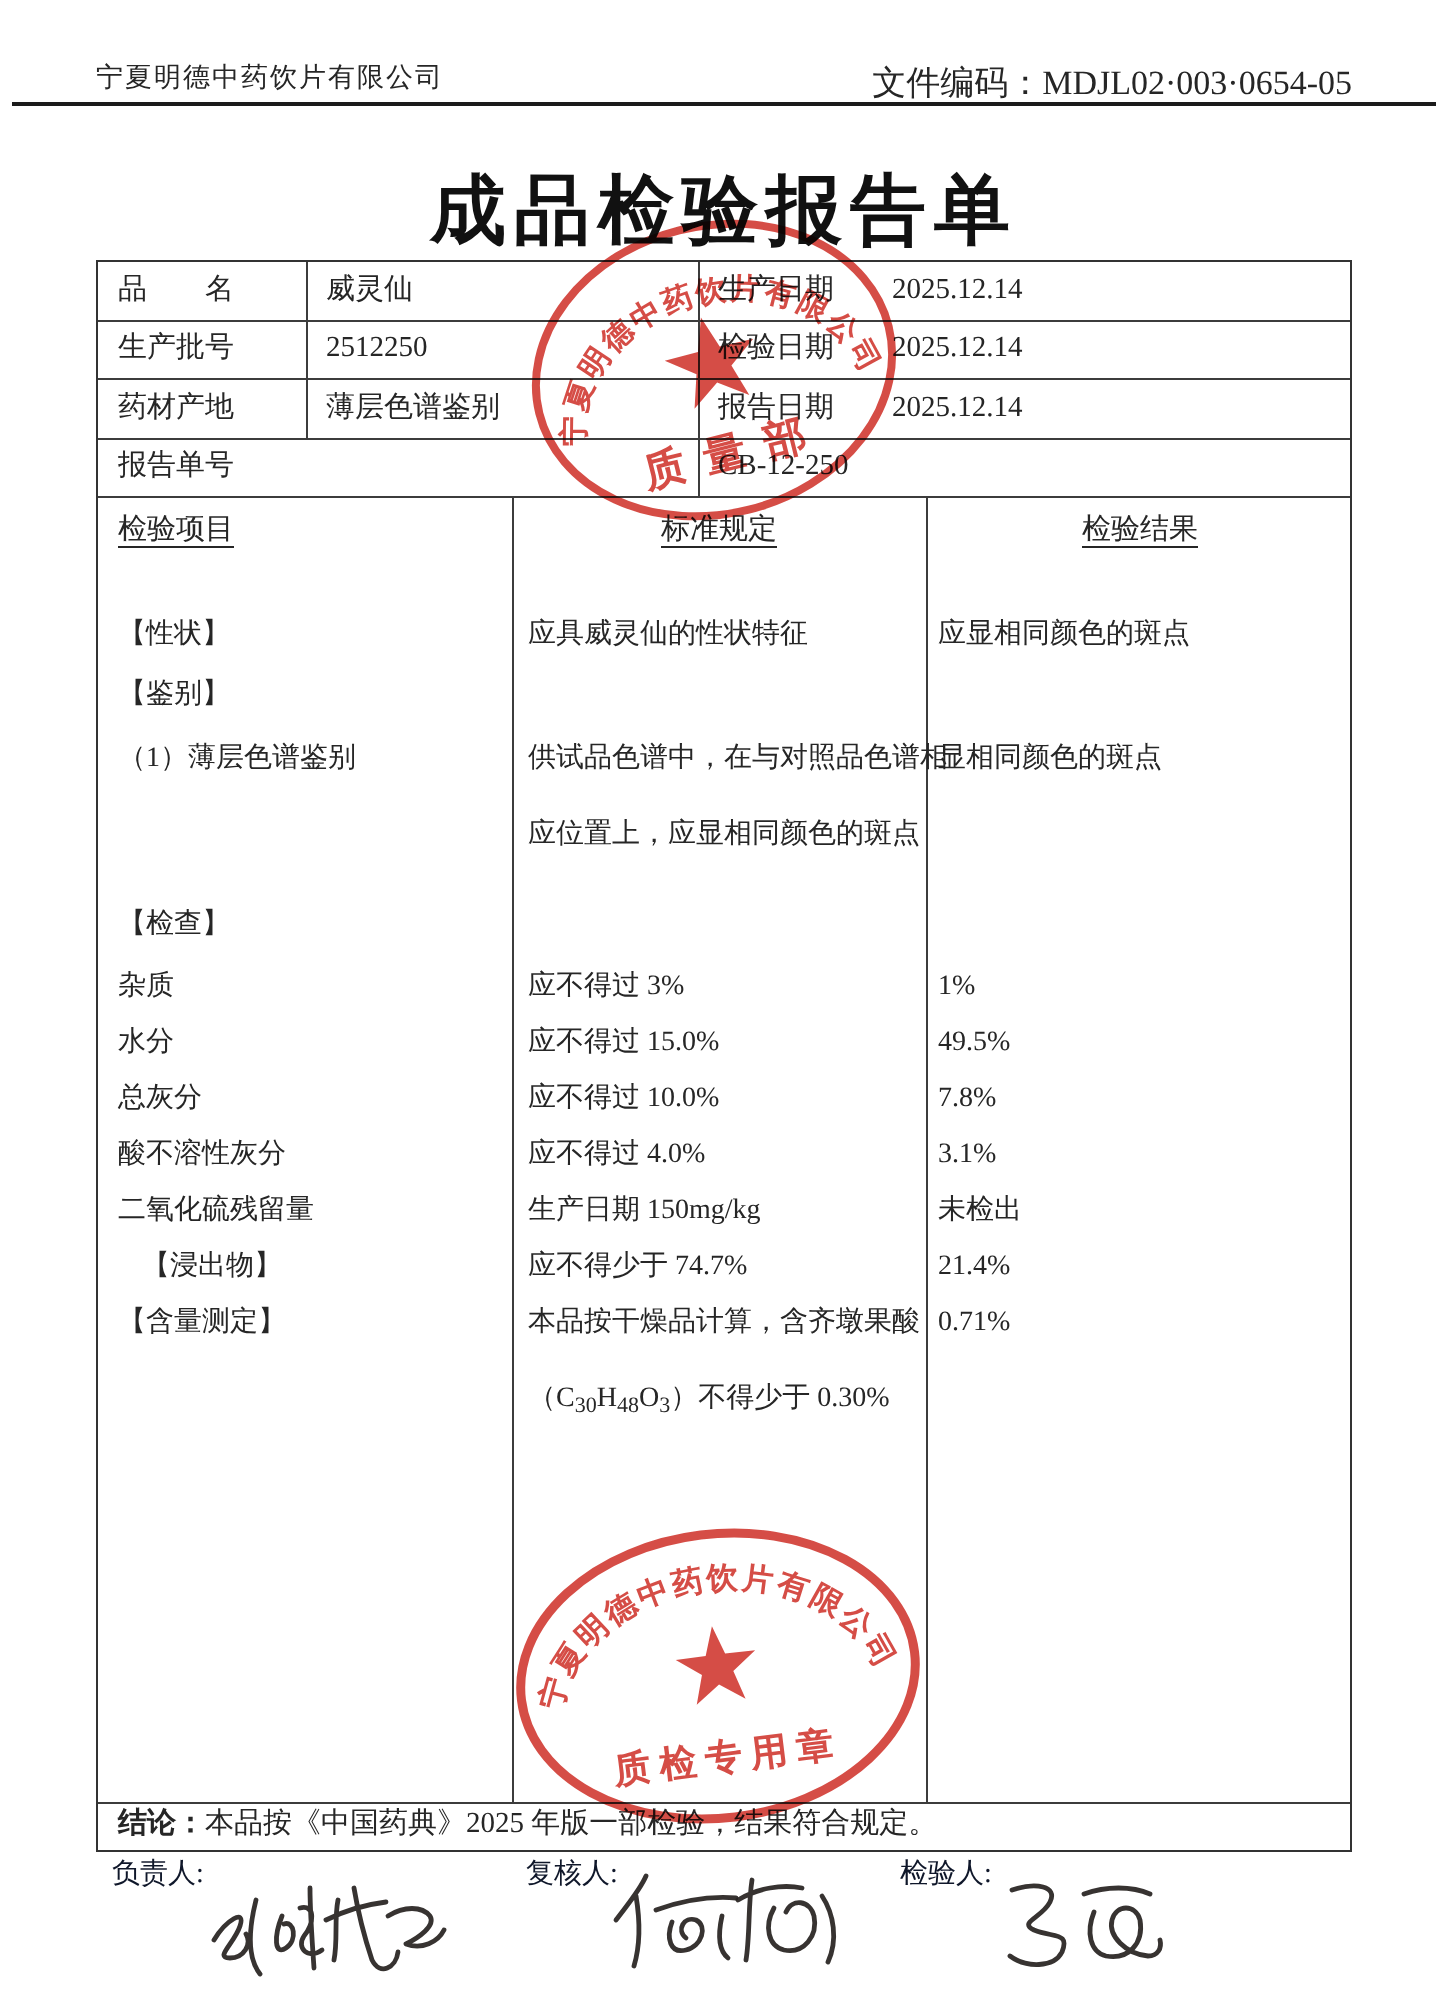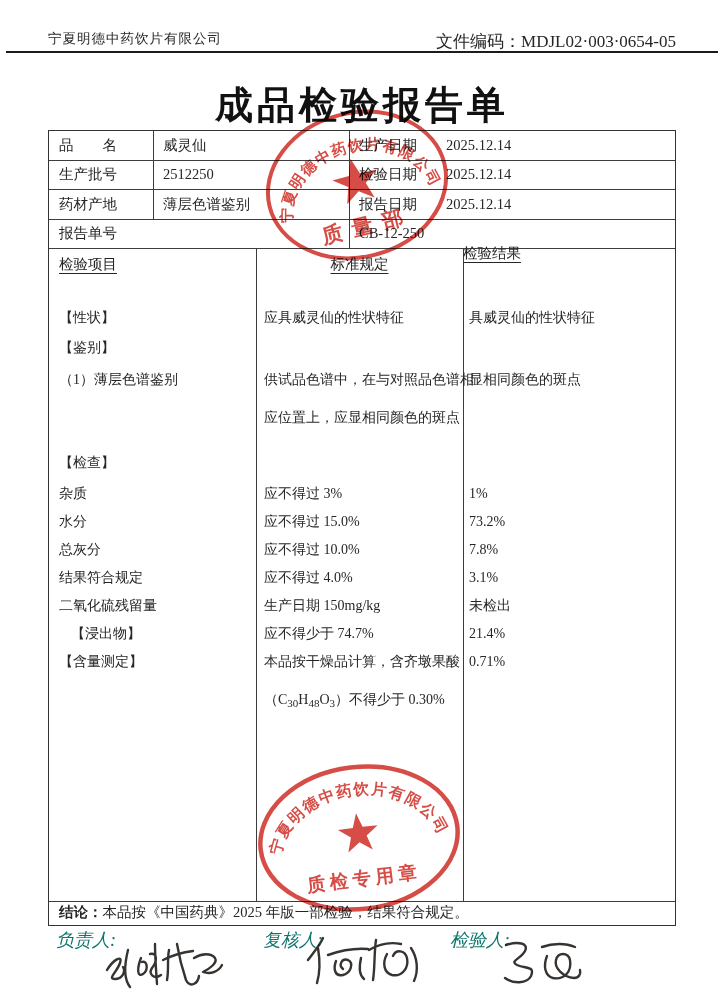--- a/index.html
+++ b/index.html
@@ -23,21 +23,21 @@
   .ic{position:absolute; white-space:nowrap;}
   .insp-head{position:absolute; font-size:14.5px; text-decoration:underline; text-underline-offset:4px; white-space:nowrap;}
   .cell{position:absolute; font-size:14px; white-space:nowrap; line-height:20px;}
   .std-line{display:block; line-height:32px; height:32px; white-space:nowrap;}
   .std-line:first-child{line-height:20px; height:32px;}
   sub.fml{font-size:11px; vertical-align:-3px;}
   .concl{position:absolute; left:48px; top:900px; width:628px; height:26px;
     border-left:1.5px solid #333; border-right:1.5px solid #333; box-sizing:border-box;
     line-height:25px; font-size:14.5px; padding-left:10px;}
   .concl b{font-weight:700;}
-  .sign-label{position:absolute; top:928px; font-size:18px; color:#0f766e;font-style:italic;}
+  .sign-label{position:absolute; top:928px; font-size:14px; color:#0f172a;}
   .stamp{position:absolute; mix-blend-mode:multiply; opacity:.88;}
   .stamp text{font-family:"Liberation Serif","DejaVu Serif",serif; fill:var(--stamp); font-weight:700;}
   .sig{position:absolute;}
   .sig path{stroke:var(--ink); stroke-width:2.4; fill:none; stroke-linecap:round; stroke-linejoin:round; opacity:.92;}
 </style>
 </head>
 <body>
 
 <div class="page">
 
@@ -78,52 +78,52 @@
           <span class="ic" style="left: 397px;">2025.12.14</span>
         </div>
         <div class="info-row" style="top: 87.9px;">
           <span class="ic" style="left: 10px;">报告单号</span>
           <span class="ic" style="left: 310px;">CB-12-250</span>
         </div>
       </div>
 
     <div class="insp-head" style="left:10px;  top:124px">检验项目</div>
     <div class="insp-head" style="left:207px; top:124px; width:207px; text-align:center">标准规定</div>
-    <div class="insp-head" style="left:414px; top:113px; width:214px; text-align:left">检验结果</div>
+    <div class="insp-head" style="left:414px; top:124px; width:214px; text-align:center">检验结果</div>
 
     <div id="insp-rows">
         <div class="cell" style="left: 10px; width: 192px; top: 177px;">【性状】</div>
         <div class="cell" style="left: 215px; width: 196px; top: 177px;">
           <span class="std-line">应具威灵仙的性状特征</span>
         </div>
-        <div class="cell" style="left: 420px; width: 200px; top: 177px;">具威灵仙的性状特征</div>
+        <div class="cell" style="left: 420px; width: 200px; top: 177px;">应显相同颜色的斑点</div>
         <div class="cell" style="left: 10px; width: 192px; top: 207px;">【鉴别】</div>
         <div class="cell" style="left: 10px; width: 192px; top: 239px;">（1）薄层色谱鉴别</div>
         <div class="cell" style="left: 215px; width: 196px; top: 239px;">
           <span class="std-line">供试品色谱中，在与对照品色谱相</span>
           <span class="std-line">应位置上，应显相同颜色的斑点</span>
         </div>
         <div class="cell" style="left: 420px; width: 200px; top: 239px;">显相同颜色的斑点</div>
         <div class="cell" style="left: 10px; width: 192px; top: 322px;">【检查】</div>
         <div class="cell" style="left: 10px; width: 192px; top: 353px;">杂质</div>
         <div class="cell" style="left: 215px; width: 196px; top: 353px;">
           <span class="std-line">应不得过 3%</span>
         </div>
         <div class="cell" style="left: 420px; width: 200px; top: 353px;">1%</div>
         <div class="cell" style="left: 10px; width: 192px; top: 381px;">水分</div>
         <div class="cell" style="left: 215px; width: 196px; top: 381px;">
           <span class="std-line">应不得过 15.0%</span>
         </div>
-        <div class="cell" style="left: 420px; width: 200px; top: 381px;">73.2%</div>
+        <div class="cell" style="left: 420px; width: 200px; top: 381px;">49.5%</div>
         <div class="cell" style="left: 10px; width: 192px; top: 409px;">总灰分</div>
         <div class="cell" style="left: 215px; width: 196px; top: 409px;">
           <span class="std-line">应不得过 10.0%</span>
         </div>
         <div class="cell" style="left: 420px; width: 200px; top: 409px;">7.8%</div>
-        <div class="cell" style="left: 10px; width: 192px; top: 437px;">结果符合规定</div>
+        <div class="cell" style="left: 10px; width: 192px; top: 437px;">酸不溶性灰分</div>
         <div class="cell" style="left: 215px; width: 196px; top: 437px;">
           <span class="std-line">应不得过 4.0%</span>
         </div>
         <div class="cell" style="left: 420px; width: 200px; top: 437px;">3.1%</div>
         <div class="cell" style="left: 10px; width: 192px; top: 465px;">二氧化硫残留量</div>
         <div class="cell" style="left: 215px; width: 196px; top: 465px;">
           <span class="std-line">生产日期 150mg/kg</span>
         </div>
         <div class="cell" style="left: 420px; width: 200px; top: 465px;">未检出</div>
         <div class="cell" style="left: 10px; width: 192px; top: 493px; margin-left: 12px;">【浸出物】</div>

